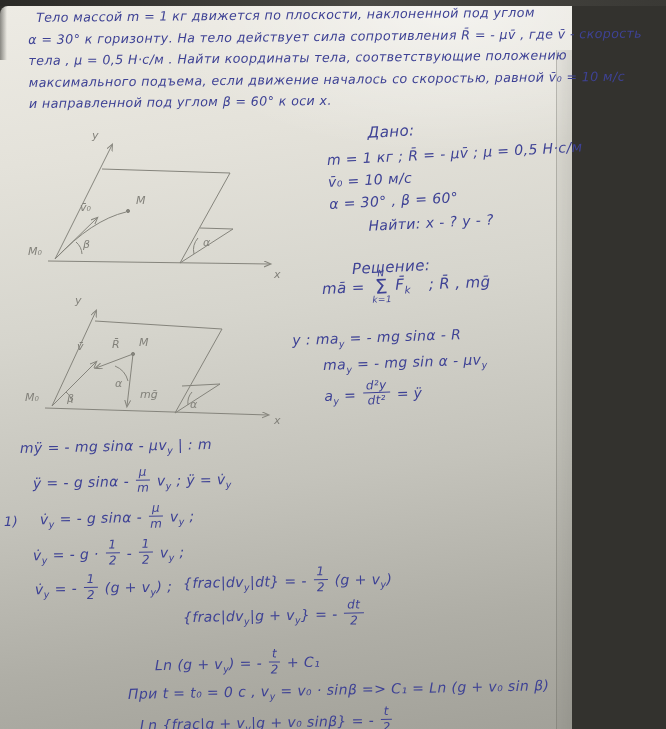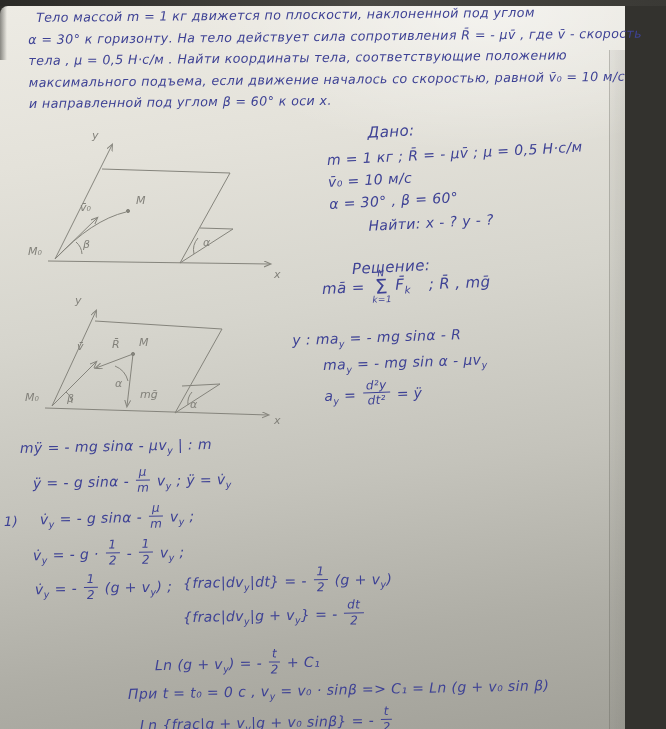--- a/index.html
+++ b/index.html
@@ -3,21 +3,21 @@
 <meta charset="utf-8">
 <style>
   html,body{margin:0;padding:0}
   body{
     width:666px;height:729px;overflow:hidden;position:relative;
     background:#33322e;
     font-family:"DejaVu Sans",sans-serif;
   }
   .edge-top{position:absolute;left:0;top:0;width:666px;height:6px;
     background:linear-gradient(to right,#2b2a27,#4a4944 55%,#3a3935)}
-  .paper{position:absolute;left:0;top:6px;width:625px;height:723px;
+  .paper{position:absolute;left:0;top:6px;width:572px;height:723px;
     background:
       radial-gradient(ellipse 420px 210px at 78% 0%, rgba(255,255,255,0.5), rgba(255,255,255,0) 70%),
       linear-gradient(172deg,#edebe4 0%,#e4e2da 20%,#d6d5cd 42%,#c4c3bb 64%,#afaea6 84%,#a2a199 100%);
     border-top-left-radius:8px;}
   .corner-shade{position:absolute;left:0;top:0;width:7px;height:54px;
     background:linear-gradient(to right,rgba(40,40,36,0.5),rgba(40,40,36,0))}
   .right-edge{position:absolute;right:0;top:44px;width:15px;height:679px;
     border-left:1px solid rgba(95,94,86,0.25);
     background:linear-gradient(to right,rgba(70,70,64,0.06),rgba(70,70,64,0.13))}
 

